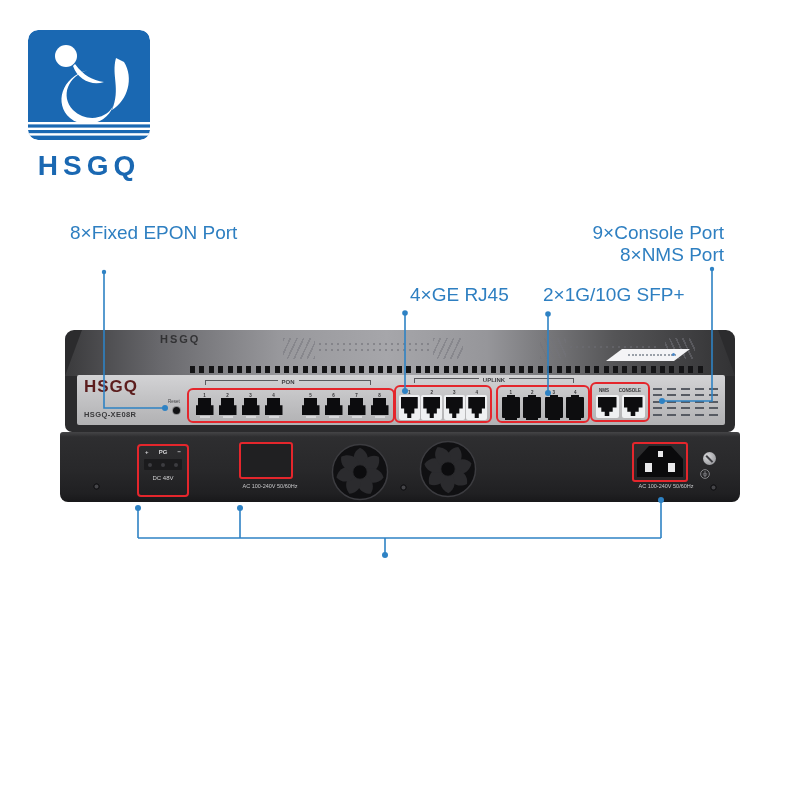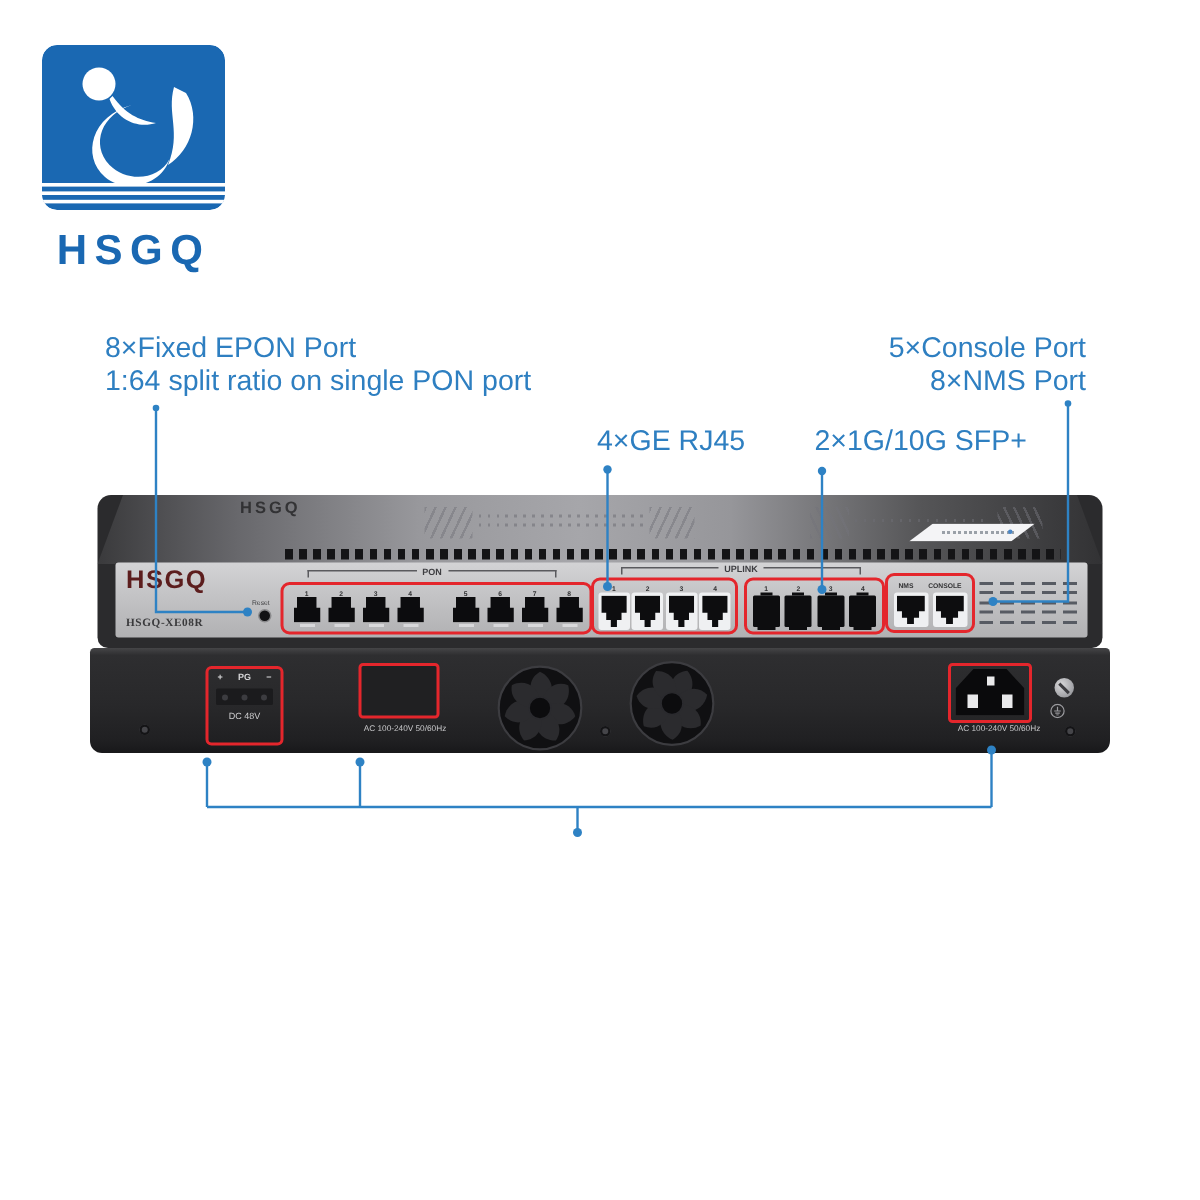--- a/index.html
+++ b/index.html
@@ -9,21 +9,21 @@
 
   
   .logo-wrap{left:28px;top:30px;width:122px;text-align:center;z-index:2;}
   .logo-word{margin-top:6px;font-size:28px;font-weight:bold;letter-spacing:5px;
              color:var(--logo_blue,#1a68b2);}
 
   
   .ann{color:var(--accent_blue,#2e7fc1);font-size:19px;line-height:22px;z-index:2;}
   .ann-epon{left:70px;top:222px;}
   .ann-console{right:76px;top:222px;text-align:right;}
-  .ann-ge{left:398px;top:284px;}
+  .ann-ge{left:410px;top:284px;}
   .ann-sfp{left:543px;top:284px;}
   .ann-power{left:0;top:576px;width:800px;text-align:center;}
 
   
   #overlay{left:0;top:0;z-index:9;pointer-events:none;}
   .callout{stroke:var(--line_blue,#2e82c4);stroke-width:1.6;fill:none;}
   .cdot{fill:var(--line_blue,#2e82c4);stroke:none;}
 
   
   .front-body{left:65px;top:330px;width:670px;height:102px;background:#2b2b2d;
@@ -40,21 +40,21 @@
   .sticker{left:541px;top:19px;width:84px;height:12px;background:#f4f4f6;
            clip-path:polygon(16px 0,84px 0,68px 12px,0 12px);}
   .sticker-line{left:22px;top:5px;width:48px;height:2px;
                 background:repeating-linear-gradient(90deg,#9aa0a8 0 2px,transparent 2px 3.6px);}
   .sticker-dot{left:66px;top:4px;width:3px;height:3px;background:#4a86c6;border-radius:50%;}
   .face{left:12px;top:45px;width:648px;height:50px;border-radius:2px;
         background:linear-gradient(180deg,#d3d3d5 0%,#c3c3c5 45%,#b1b1b3 100%);}
 
   .brand{left:84px;top:377px;font-size:17px;font-weight:bold;letter-spacing:1px;
          color:var(--brand_maroon,#5c1d1d);z-index:3;}
-  .model{left:84px;top:410px;font-size:7.5px;font-weight:bold;letter-spacing:.4px;color:#3a3a3c;z-index:3;font-family:Liberation Serif, serif;}
+  .model{left:84px;top:410px;font-size:7.5px;font-weight:bold;letter-spacing:.4px;color:#3a3a3c;z-index:3;}
   .reset-label{left:168px;top:399px;font-size:4.5px;color:#3f3f41;z-index:3;}
   .reset-btn{left:173px;top:407px;width:7px;height:7px;border-radius:50%;background:#121214;
              box-shadow:0 0 0 1px #8a8a8c;z-index:3;}
 
   
   .bracket{display:flex;align-items:flex-start;z-index:3;color:#46464a;}
   .bracket .seg{flex:1;height:4px;border-top:1px solid #5a5a5e;margin-top:2px;}
   .bracket .seg.l{border-left:1px solid #5a5a5e;}
   .bracket .seg.r{border-right:1px solid #5a5a5e;}
   .bracket .blabel{font-size:6px;line-height:8px;padding:0 4px;font-weight:bold;color:#3e3e42;}
@@ -129,24 +129,23 @@
         <rect x="0" y="92" width="122" height="2.4" fill="#fff"></rect>
         <rect x="0" y="97.6" width="122" height="2.4" fill="#fff"></rect>
         <rect x="0" y="103.2" width="122" height="2.4" fill="#fff"></rect>
       </g>
     </svg>
     <div class="logo-word">HSGQ</div>
   </div>
 
   <div class="abs ann ann-epon">
     <div>8×Fixed EPON Port</div>
-    <div>1:64 split ratio on single PON port</div>
   </div>
   <div class="abs ann ann-console">
-    <div>5×Console Port</div>
+    <div>9×Console Port</div>
     <div>8×NMS Port</div>
   </div>
   <div class="abs ann ann-ge">4×GE RJ45</div>
   <div class="abs ann ann-sfp">2×1G/10G SFP+</div>
 
   <div class="abs front-body">
     <div class="abs bevel">
       <div class="abs emboss">HSGQ</div>
       <div class="abs deco-diag" style="left:218px;top:8px;width:32px;"></div>
       <div class="abs deco-dots" style="left:254px;top:13px;width:110px;"></div>

